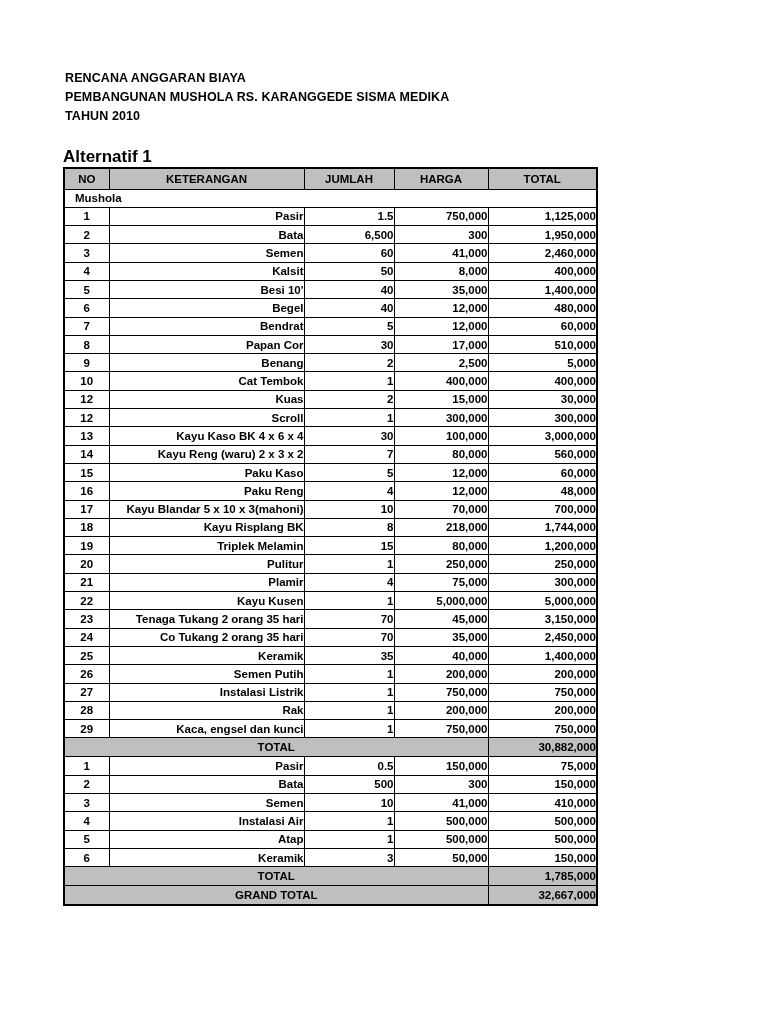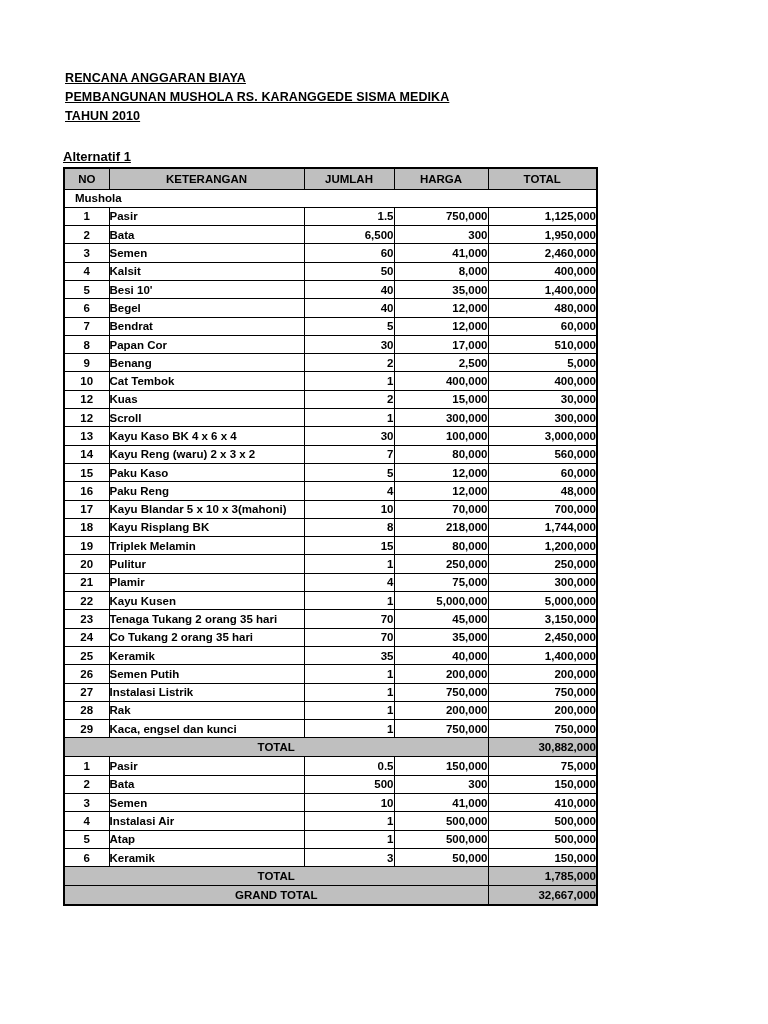--- a/index.html
+++ b/index.html
@@ -19,28 +19,26 @@
   .page{
     width:768px;height:1024px;
     padding:69px 0 0 65px;
   }
   .title-block{margin-bottom:0;}
   .title-line{
     font-size:12.5px;
     line-height:19px;
     letter-spacing:0.1px;
     white-space:nowrap;
-    text-decoration:underline;
   }
   .subtitle{
     margin-top:23px;
     margin-left:-2px;
-    font-size:13px;
+    font-size:17px;
     line-height:15px;
-    text-decoration:underline;
   }
   table.rab{
     margin-top:3px;
     margin-left:-2px;
     border-collapse:collapse;
     border:2px solid var(--border-c);
     table-layout:fixed;
     width:533px;
   }
   table.rab th, table.rab td{
@@ -57,21 +55,21 @@
     height:21px;
     text-align:center;
   }
   table.rab tr{height:18.3px;}
   col.c-no{width:45px;}
   col.c-ket{width:195px;}
   col.c-jml{width:90px;}
   col.c-hrg{width:94px;}
   col.c-tot{width:109px;}
   td.no{text-align:center;}
-  td.ket{text-align:left;padding-left:5px;}
+  td.ket{text-align:right;padding-left:5px;}
   td.num{text-align:right;padding-right:5px;}
   tr.section-row td{
     text-align:left;padding-left:10px;
   }
   tr.total-row td, tr.grand-total-row td{
     background:var(--header-bg);
     height:19px;
   }
   tr.grand-total-row{height:19px;}
   td.total-label{text-align:center;}

